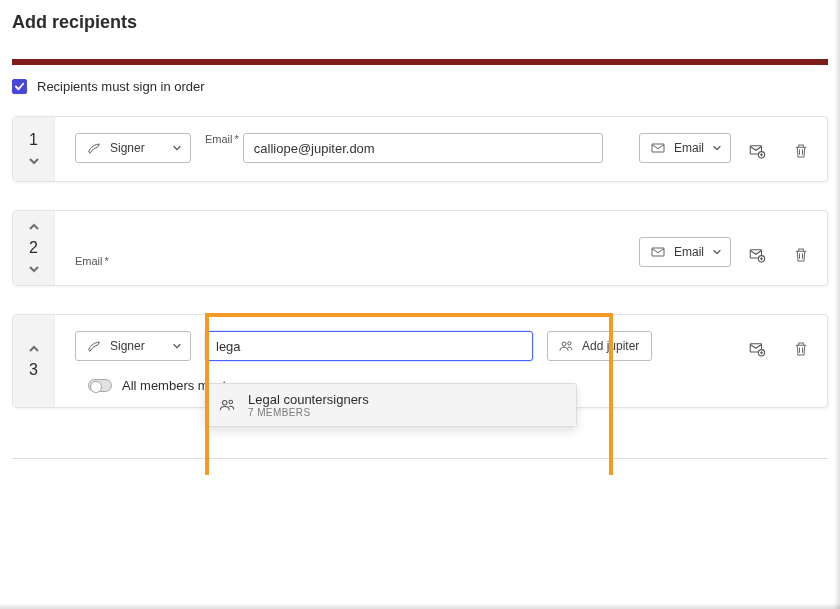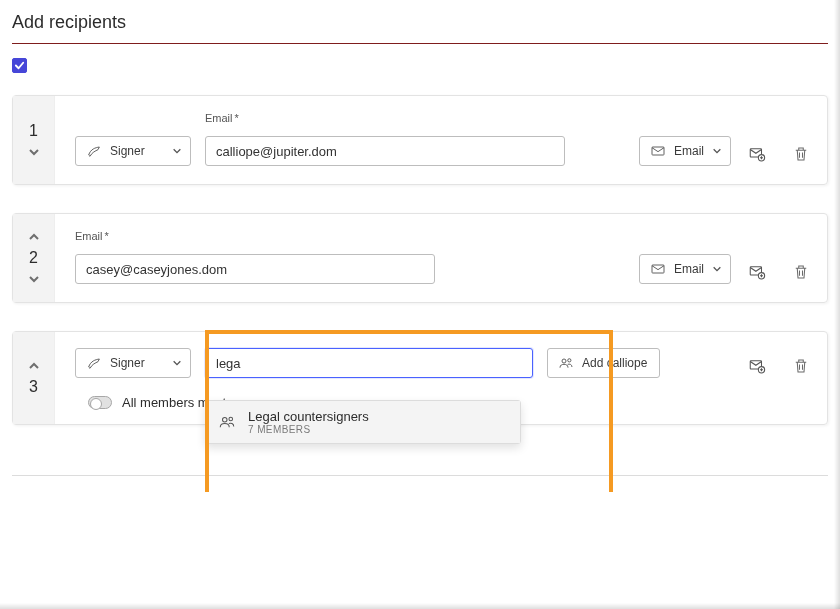--- a/index.html
+++ b/index.html
@@ -6,23 +6,23 @@
   body {
     font-family: "Segoe UI", Arial, sans-serif;
     font-size: 13px;
     color: #2c2c2c;
     background: #fff;
     padding: 8px 12px 16px 12px;
     width: 840px;
   }
   .page-title {
     font-size: 18px;
-    font-weight: 400;
-    padding: 4px 0 10px 0;
-    border-bottom: 1px solid #7f1d1d;
+    font-weight: 700;
+    padding: 4px 0 26px 0;
+    border-bottom: 6px solid #7f1d1d;
     margin-bottom: 14px;
   }
   .order-row {
     display: flex;
     align-items: center;
     gap: 10px;
     margin: 4px 0 22px 0;
   }
   .chk {
     width: 15px; height: 15px;
@@ -56,21 +56,21 @@
   .order-num { font-size: 16px; font-weight: 500; }
   .chev { width: 12px; height: 12px; }
   .chev path { stroke: #6e6e6e; stroke-width: 2; fill: none; }
   .body {
     flex: 1;
     display: flex;
     align-items: flex-end;
     padding: 16px 14px 18px 20px;
     gap: 14px;
   }
-  .body-col { display: flex; flex-direction: column; gap: 12px; }
+  .body-col { display: flex; flex-direction: row; gap: 4px; }
   .role-btn, .deliver-btn, .addm-btn {
     display: flex; align-items: center; gap: 8px;
     border: 1px solid #bdbdbd;
     background: #fff;
     border-radius: 3px;
     height: 30px;
     font-size: 12px;
     color: #3a3a3a;
     cursor: pointer;
   }
@@ -140,21 +140,21 @@
     pointer-events: none;
     z-index: 50;
   }
   .dropdown {
     position: absolute;
     background: #fff;
     border: 1px solid #dcdcdc;
     border-radius: 3px;
     box-shadow: 0 4px 10px rgba(0,0,0,0.12);
     z-index: 40;
-    width: 316px;
+    width: 372px;
   }
   .dd-item {
     display: flex; align-items: center; gap: 12px;
     padding: 8px 12px;
     cursor: pointer;
   }
   .dd-item:hover, .dd-item.active { background: #f4f4f4; }
   .dd-item svg { width: 18px; height: 18px; flex-shrink: 0; }
   .dd-text .name { font-size: 13px; color: #2c2c2c; }
   .dd-text .meta { font-size: 10px; color: #7a7a7a; letter-spacing: 0.4px; }
@@ -183,20 +183,21 @@
 <body>
 
 <div class="page-title">Add recipients</div>
 
 <div class="order-row">
   <div class="chk">
     <svg viewBox="0 0 12 12">
         <path d="M2 6 L5 9 L10 3" stroke="#fff" stroke-width="2" fill="none" stroke-linecap="round" stroke-linejoin="round"></path>
       </svg>
   </div>
+  <span>Recipients must sign in order</span>
 </div>
 
 <div class="card">
   <div class="order-col">
     <span class="order-num">1</span>
     <svg class="chev" viewBox="0 0 12 12">
         <path d="M2 4 L6 8 L10 4"></path>
       </svg>
   </div>
   <div class="body">
@@ -246,21 +247,20 @@
         <path d="M2 8 L6 4 L10 8"></path>
       </svg>
     <span class="order-num">2</span>
     <svg class="chev" viewBox="0 0 12 12">
         <path d="M2 4 L6 8 L10 4"></path>
       </svg>
   </div>
   <div class="body">
     <div class="body-col">
       <span class="field-label"><span>Email</span><span class="star">*</span></span>
-      <input class="text-input" value="casey@caseyjones.dom" style="">
     </div>
     <div class="spacer"></div>
     <button class="deliver-btn">
       <svg class="icon" viewBox="0 0 24 24">
           <rect x="3" y="6" width="18" height="12" rx="1" fill="none" stroke="#555" stroke-width="1.4"></rect>
           <path d="M3 7 L12 13 L21 7" fill="none" stroke="#555" stroke-width="1.4"></path>
         </svg>
       <span>Email</span>
       <svg class="caret" viewBox="0 0 12 12">
           <path d="M2 4 L6 8 L10 4" stroke="#555" stroke-width="1.6" fill="none"></path>
@@ -317,21 +317,21 @@
         </div>
       </div>
     </div>
     <button class="addm-btn">
       <svg class="icon" viewBox="0 0 24 24">
           <circle cx="9" cy="9" r="3" fill="none" stroke="#555" stroke-width="1.4"></circle>
           <path d="M3 19 C3 15 6 14 9 14 C12 14 15 15 15 19" fill="none" stroke="#555" stroke-width="1.4"></path>
           <circle cx="17" cy="8" r="2.4" fill="none" stroke="#555" stroke-width="1.4"></circle>
           <path d="M14.5 14 C17 13 21 14 21 18" fill="none" stroke="#555" stroke-width="1.4"></path>
         </svg>
-      <span>Add calliope</span>
+      <span>Add jupiter</span>
     </button>
     <div class="spacer"></div>
     <button class="icon-btn">
       <svg viewBox="0 0 24 24">
           <rect x="3" y="5" width="15" height="11" rx="1" fill="none" stroke="#555" stroke-width="1.4"></rect>
           <path d="M3 6 L10.5 11 L18 6" fill="none" stroke="#555" stroke-width="1.4"></path>
           <circle cx="18" cy="17" r="4.2" fill="#fff" stroke="#555" stroke-width="1.4"></circle>
           <path d="M18 15 L18 19 M16 17 L20 17" stroke="#555" stroke-width="1.4"></path>
         </svg>
     </button>

